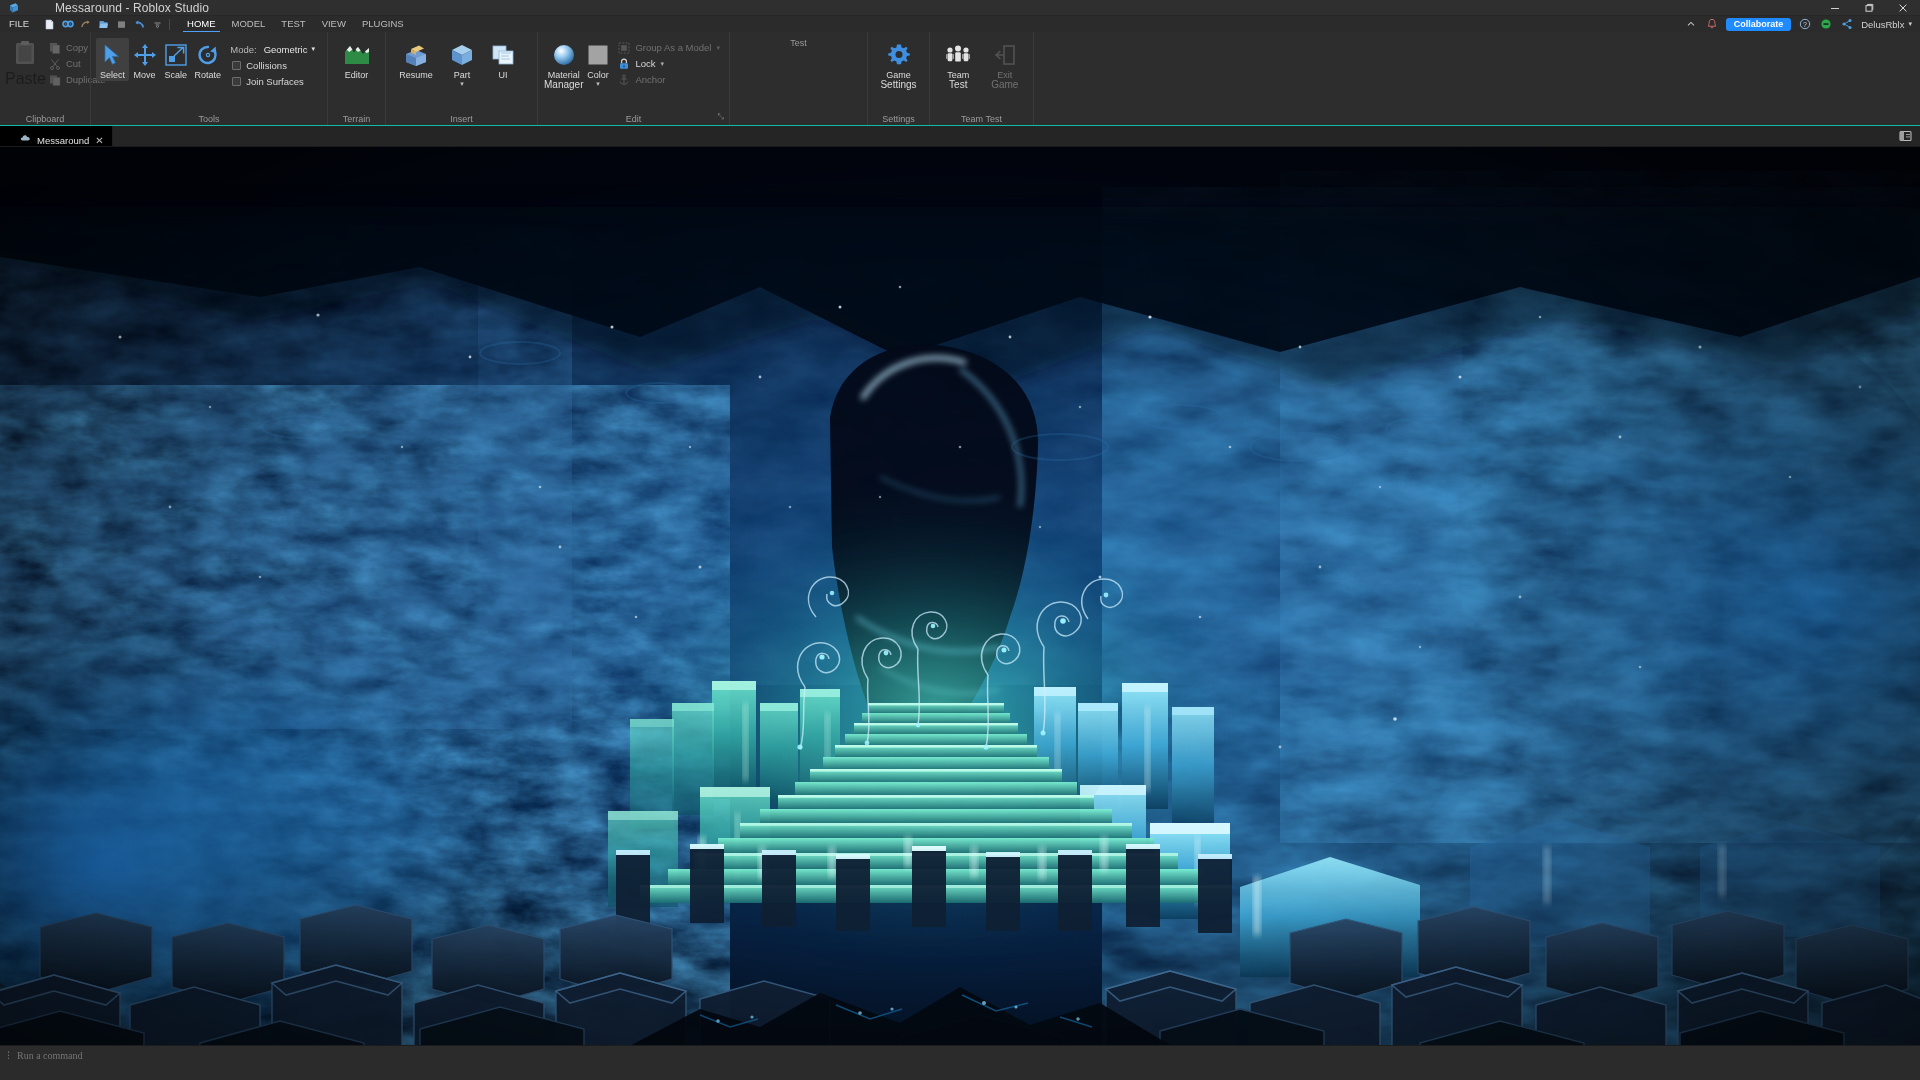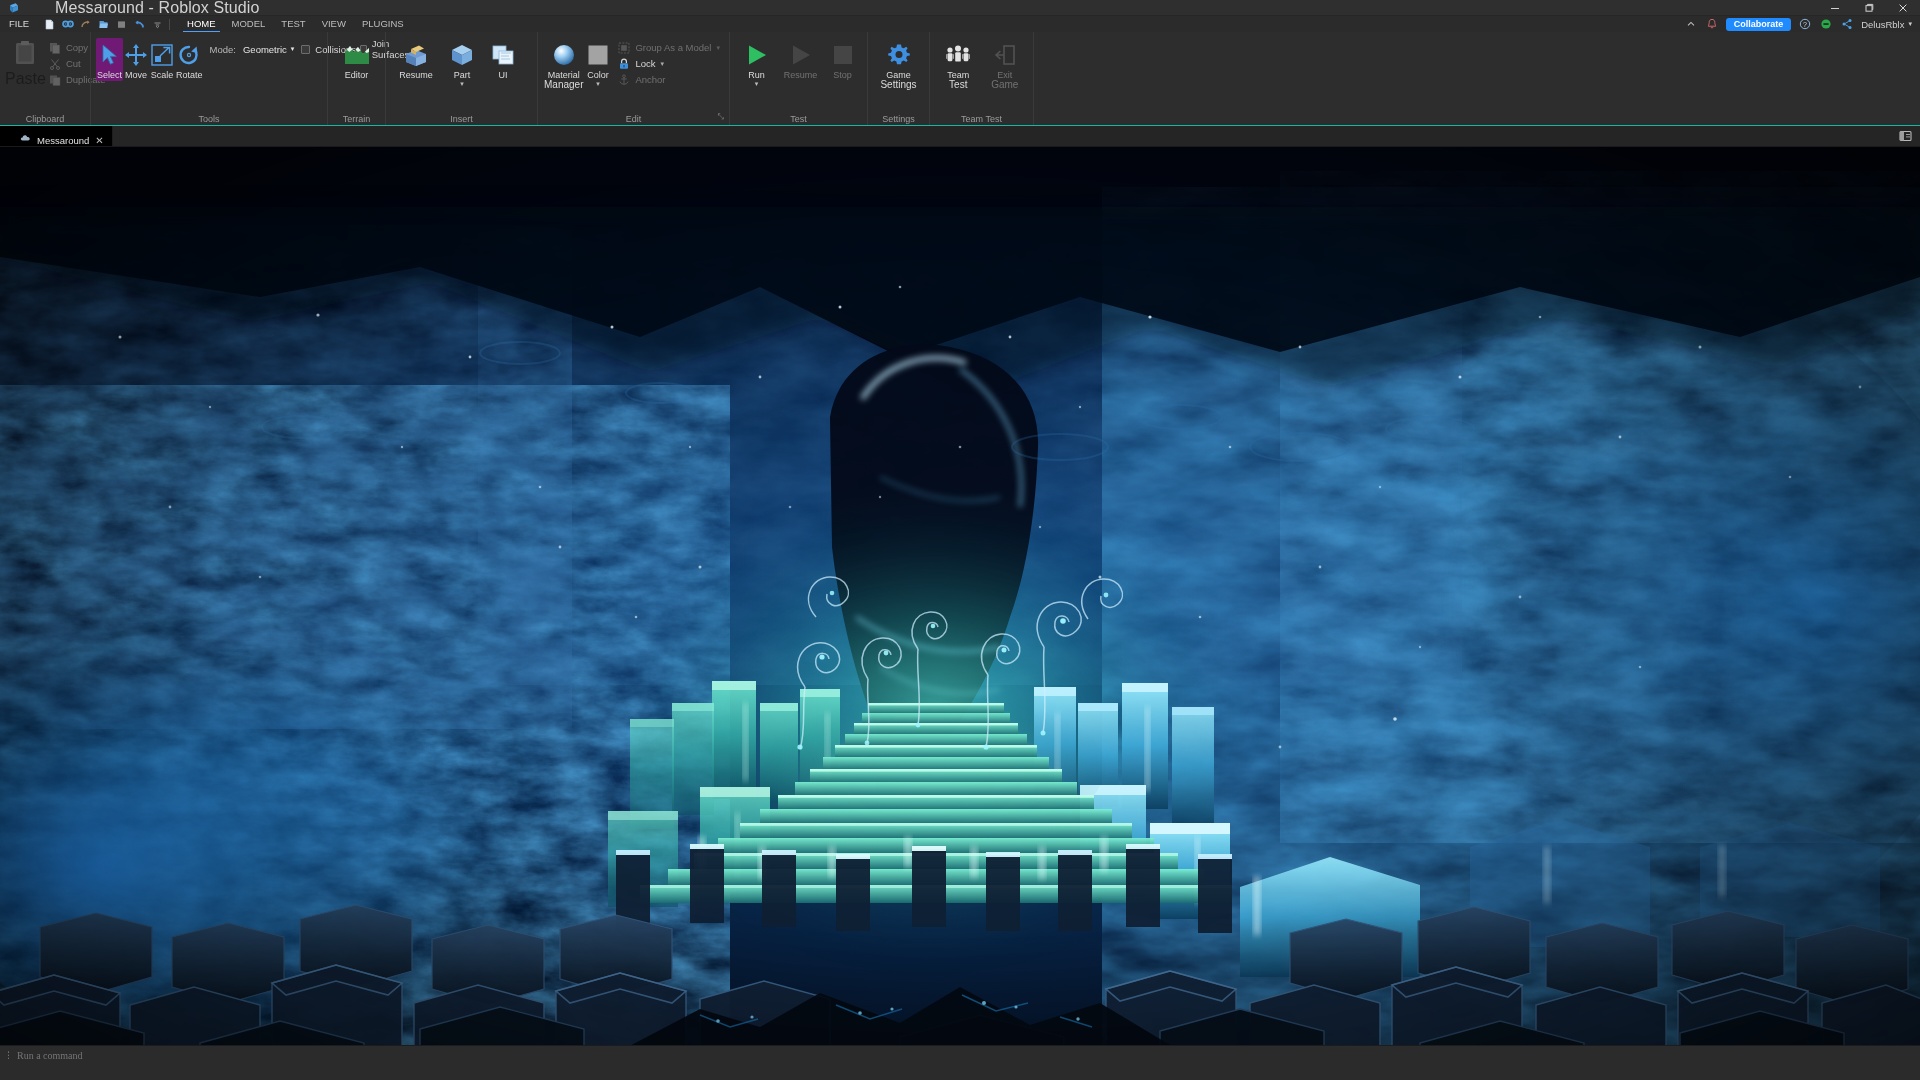--- a/index.html
+++ b/index.html
@@ -15,21 +15,21 @@
   
   .titlebar {
     height: 16px; background: #2f2f2f; display: flex; align-items: center;
     flex: 0 0 16px; position: relative; border-bottom: 1px solid #262626;
   }
   .titlebar .tb-icon {
     width: 16px; height: 16px; margin: 0 5px 0 6px; display: flex;
     align-items: center; justify-content: center;
   }
   .titlebar .tb-title {
-    font-size: 16px; color: #d2d2d2; letter-spacing: .1px; line-height: 16px; padding-left: 28px;
+    font-size: 12px; color: #d2d2d2; letter-spacing: .1px; line-height: 16px; padding-left: 28px;
   }
   .winbtns { margin-left: auto; display: flex; height: 16px; }
   .winbtn {
     width: 34px; height: 16px; display: flex; align-items: center; justify-content: center;
     color: #cfcfcf;
   }
 
   
   .menustrip {
     height: 16px; flex: 0 0 16px; background: #2b2b2b; display: flex; align-items: center;
@@ -80,41 +80,41 @@
     width: 100%; position: relative;
   }
   .rgroup-label .dlg {
     position: absolute; right: 5px; bottom: 2px; font-size: 8px; color: #8a8a8a;
   }
 
   .bigbtn {
     width: 50px; display: flex; flex-direction: column; align-items: center;
     padding: 3px 1px 1px 1px; border-radius: 2px; cursor: default;
   }
-  .bigbtn.sel { background: #701a75; }
+  .bigbtn.sel { background: #404040; }
   .bigbtn.disabled { opacity: .38; }
   .bigbtn .bi { height: 26px; display: flex; align-items: flex-end; justify-content: center; }
   .bigbtn .bl {
     font-size: 9px; color: #dcdcdc; text-align: center; line-height: 10px; margin-top: 3px;
     white-space: nowrap;
   }
   .bigbtn .bl2 { font-size: 10px; color: #dcdcdc; text-align: right; line-height: 10px; white-space: nowrap; }
   .bigbtn .caret { font-size: 7px; color: #bbb; line-height: 6px; margin-top: 1px; }
 
   .smallcol { display: flex; flex-direction: column; gap: 1px; padding-top: 2px; }
   .smallbtn {
     display: flex; align-items: center; gap: 4px; padding: 1px 4px 1px 2px; border-radius: 2px;
     height: 15px;
   }
   .smallbtn.disabled { opacity: .38; }
   .smallbtn .si { width: 14px; height: 13px; display: flex; align-items: center; justify-content: center; }
   .smallbtn .sl { font-size: 9.5px; color: #d8d8d8; white-space: nowrap; }
   .smallbtn .sc { font-size: 7px; color: #aaa; margin-left: 1px; }
 
-  .modecol { display: flex; flex-direction: row; gap: 2px; padding: 4px 4px 0 6px; }
+  .modecol { display: flex; flex-direction: column; gap: 2px; padding: 4px 4px 0 6px; }
   .moderow { display: flex; align-items: center; gap: 4px; height: 14px; }
   .moderow .mlabel { font-size: 9.5px; color: #b9b9b9; }
   .modesel {
     font-size: 9.5px; color: #e4e4e4; display: flex; align-items: center; gap: 4px;
     padding: 0 3px; height: 14px; border-radius: 2px;
   }
   .chk { width: 9px; height: 9px; border: 1px solid #6d6d6d; background: #3a3a3a; border-radius: 1px; }
   .chkrow { display: flex; align-items: center; gap: 5px; height: 14px; padding-left: 2px; }
   .chkrow .cl { font-size: 9.5px; color: #d8d8d8; }
 
@@ -518,47 +518,20 @@
           </div>
         </div>
       </div>
       <div class="rgroup-label">
         <span>Edit</span>
         <span class="dlg">⤡</span>
       </div>
     </div>
 
     <div class="rgroup" style="width:138px">
-      <div class="rgroup-body" style="justify-content:center">
-        <div class="bigbtn" style="width:42px">
-          <span class="bi">
-            <svg width="26" height="24" viewBox="0 0 26 24">
-              <path d="M5 2.5 L22 12 L5 21.5 Z" fill="#2fbf63"></path>
-            </svg>
-          </span>
-          <span class="bl">Run</span>
-          <span class="caret">▾</span>
-        </div>
-        <div class="bigbtn disabled" style="width:46px">
-          <span class="bi">
-            <svg width="26" height="24" viewBox="0 0 26 24">
-              <path d="M5 2.5 L22 12 L5 21.5 Z" fill="#6e6e6e"></path>
-            </svg>
-          </span>
-          <span class="bl">Resume</span>
-        </div>
-        <div class="bigbtn disabled" style="width:38px">
-          <span class="bi">
-            <svg width="24" height="24" viewBox="0 0 24 24">
-              <rect x="3" y="3" width="18" height="18" fill="#6e6e6e"></rect>
-            </svg>
-          </span>
-          <span class="bl">Stop</span>
-        </div>
-      </div>
       <div class="rgroup-label">Test</div>
     </div>
 
     <div class="rgroup" style="width:62px">
       <div class="rgroup-body" style="justify-content:center">
         <div class="bigbtn">
           <span class="bi">
             <svg width="24" height="24" viewBox="0 0 24 24">
               <path d="M12 1.6 L14 1.6 L14.6 4.4 L16.8 5.3 L19.2 3.8 L20.6 5.2 L19.1 7.6 L20 9.8 L22.8 10.4 L22.8 12.4
                        L20 13 L19.1 15.2 L20.6 17.6 L19.2 19 L16.8 17.5 L14.6 18.4 L14 21.2 L12 21.2 L10 21.2 L9.4 18.4

